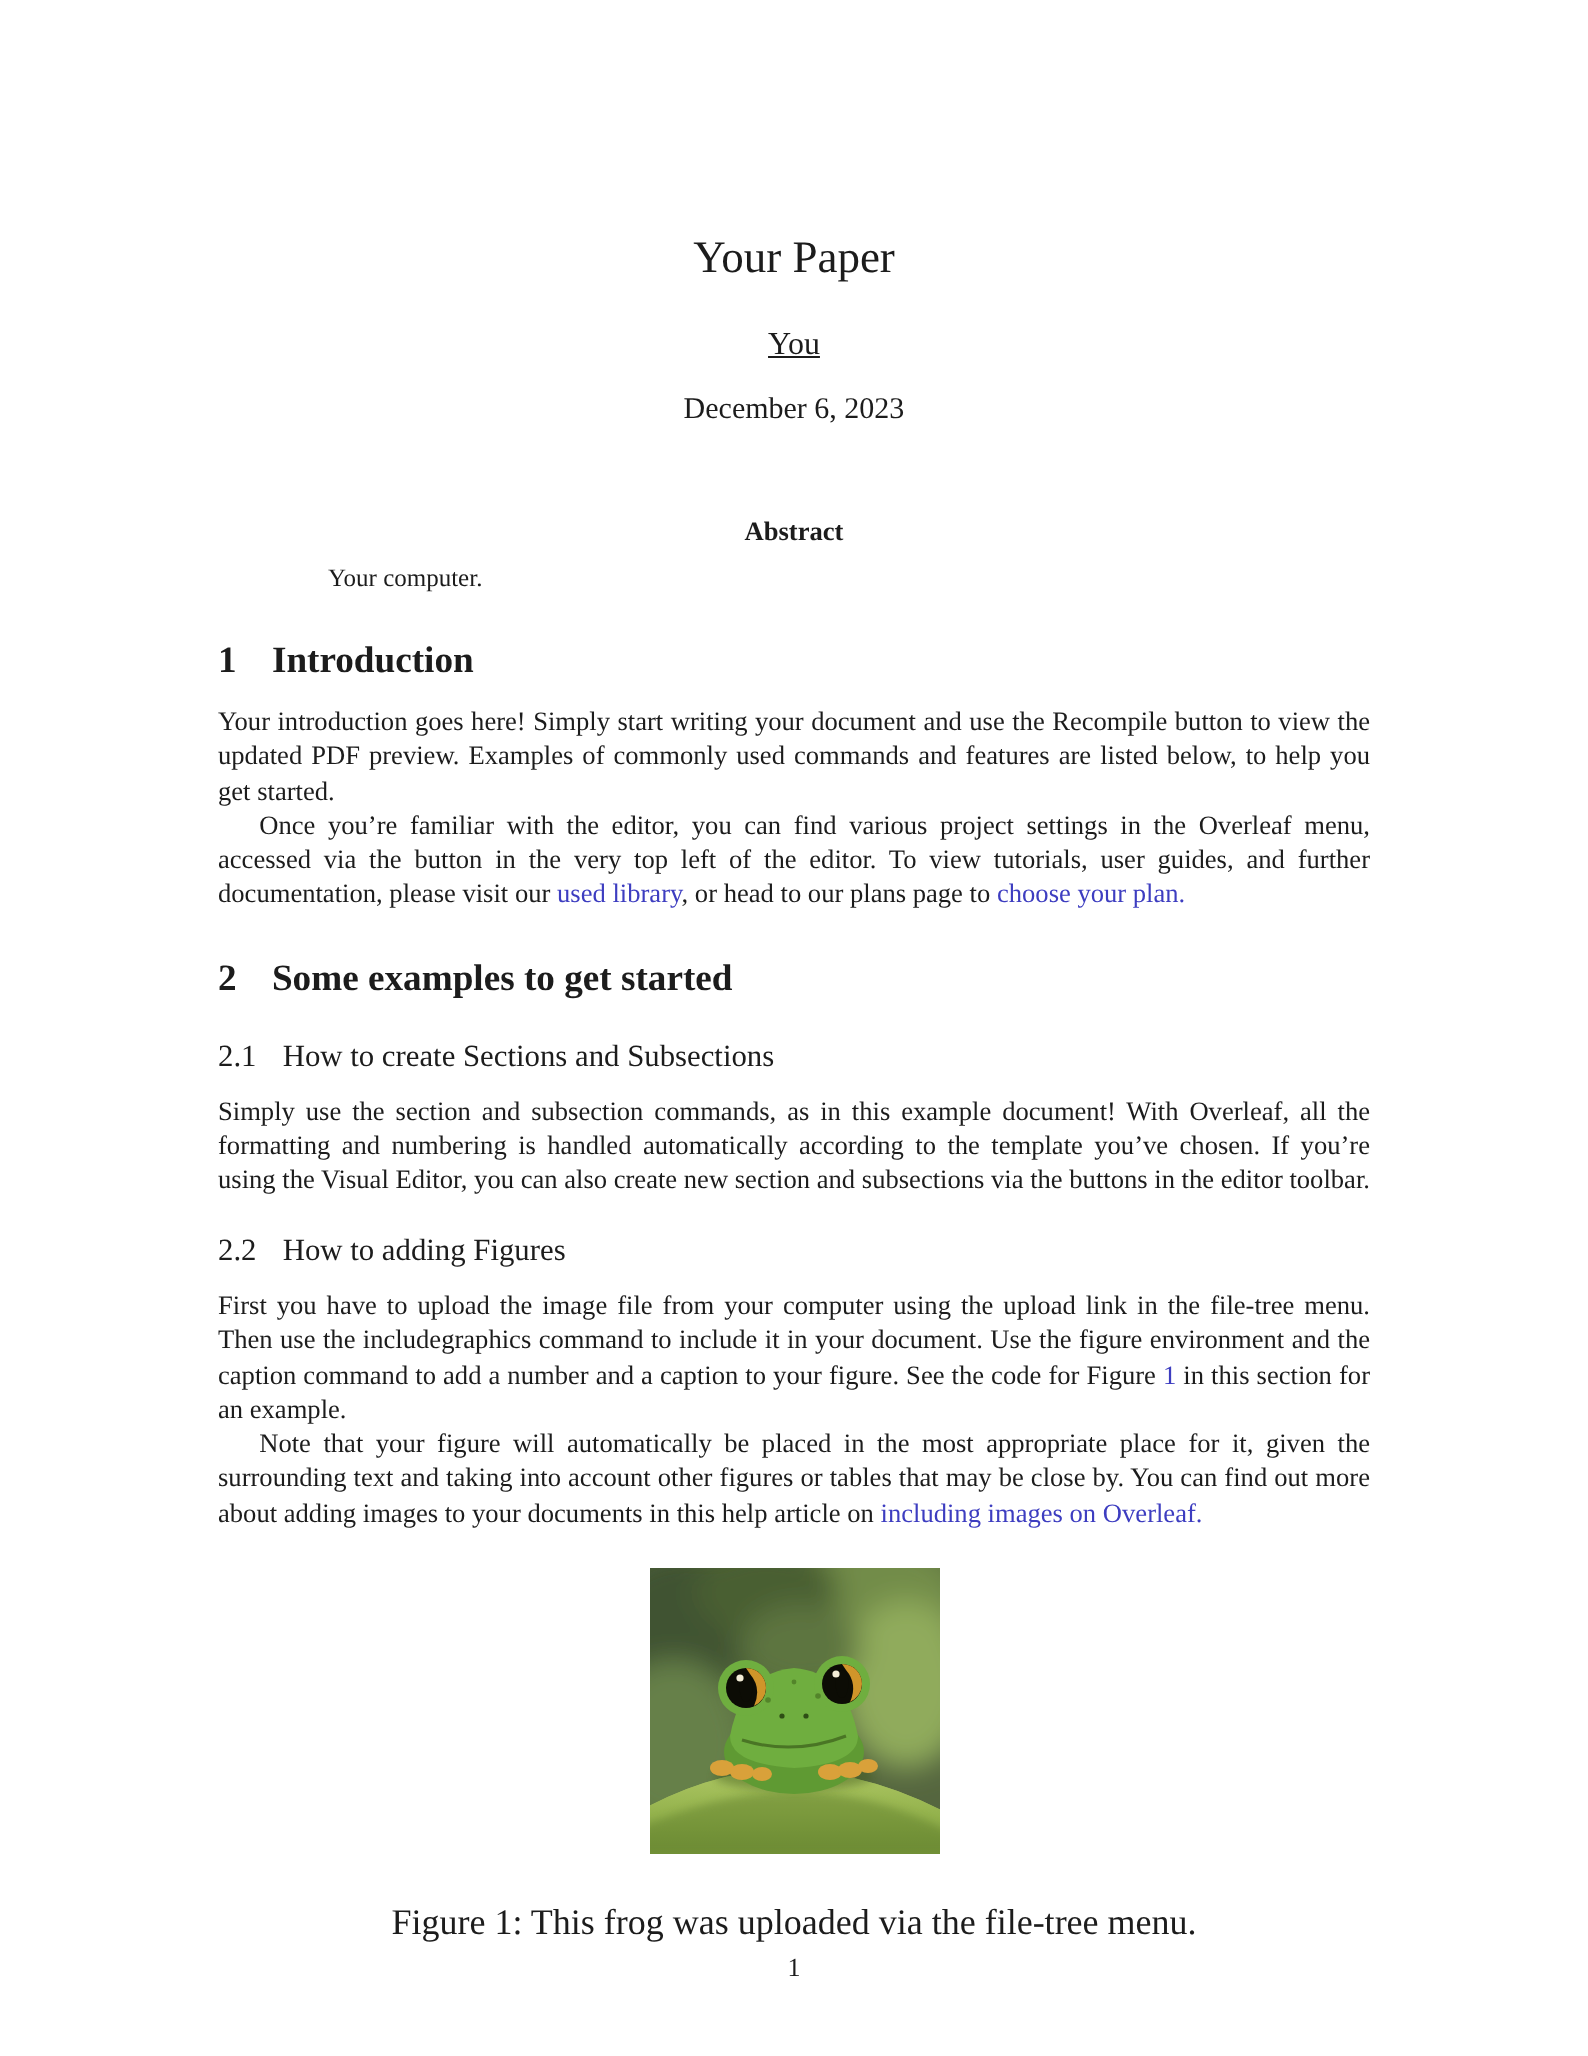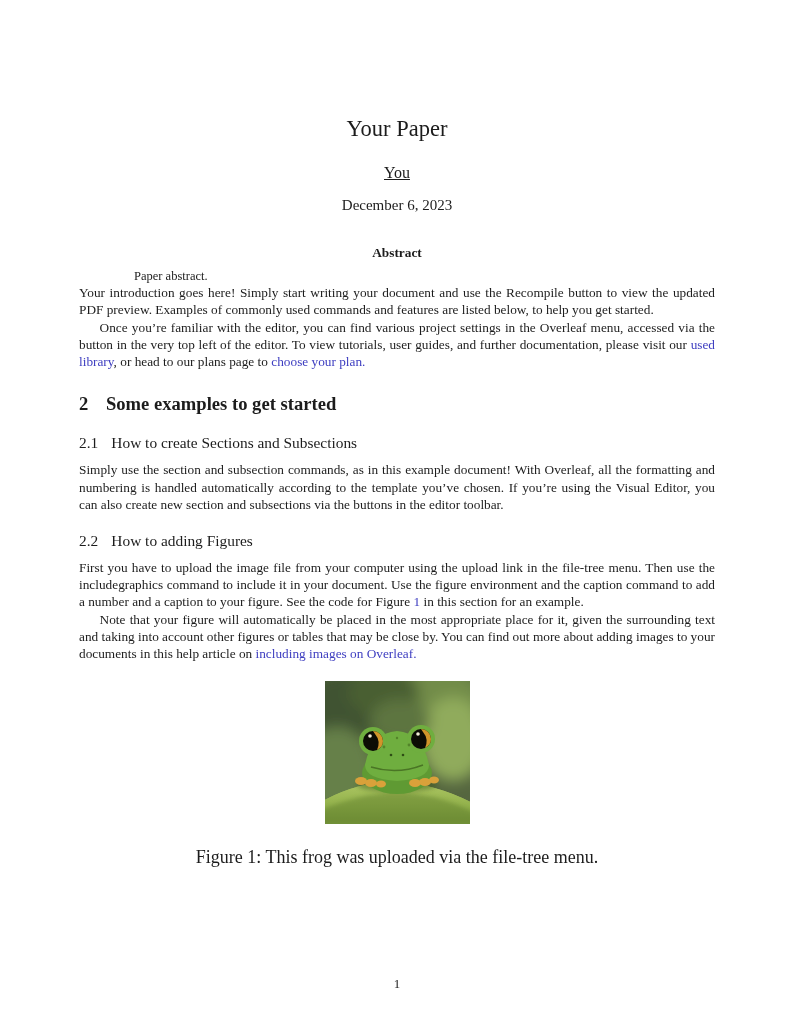--- a/index.html
+++ b/index.html
@@ -6,26 +6,26 @@
     --text-color:#1c1c1c;
     --link-color:#3d3dc0;
     --page-bg:#ffffff;
   }
   html,body{margin:0;padding:0;}
   body{
     width:794px;height:1028px;background:var(--page-bg);
     font-family:"Liberation Serif", serif;color:var(--text-color);
     position:relative;overflow:hidden;
   }
-  .page{padding:0 79px;}
+  .page{padding:0 109px;}
   .titleblock{padding-top:116px;text-align:center;}
   .doc-title{font-size:22.5px;font-weight:400;margin:0;}
   .doc-author{font-size:16px;margin-top:22px;text-decoration:underline;}
   .doc-date{font-size:15px;margin-top:15px;}
-  .abstract{margin-top:31px;}
+  .abstract{margin-top:44px;}
   .abstract-heading{text-align:center;font-weight:bold;font-size:13.3px;}
   .abstract-body{font-size:12.5px;margin:7px 40px 0;text-indent:1.2em;line-height:1.3;}
   h1.sec{font-size:18.6px;margin:23px 0 10px;font-weight:bold;}
   h1.sec .sec-num{margin-right:0.95em;}
   h2.subsec{font-size:15.4px;margin:19px 0 9px;font-weight:normal;}
   h2.subsec .sec-num{margin-right:0.85em;}
   p.body-par{font-size:13.3px;line-height:1.295;margin:0;text-align:justify;}
   p.indent{text-indent:1.55em;}
   a.doclink{color:var(--link-color);text-decoration:none;cursor:pointer;}
   .figure-area{margin-top:19px;text-align:center;}
@@ -39,23 +39,26 @@
 <div class="page">
 
   <div class="titleblock">
     <div class="doc-title">Your Paper</div>
     <div class="doc-author">You</div>
     <div class="doc-date">December 6, 2023</div>
   </div>
 
   <div class="abstract">
     <div class="abstract-heading">Abstract</div>
-    <div class="abstract-body">Paper abstract.</div>
+    <div class="abstract-body">Your computer.</div>
   </div>
 
+  <h1 class="sec">
+    <span class="sec-num">1</span><span>Introduction</span>
+  </h1>
 
   <p class="body-par">Your introduction goes here! Simply start writing your document and use the Recompile button to view the updated PDF preview. Examples of commonly used commands and features are listed below, to help you get started.</p>
 
   <p class="body-par indent"><span>Once you’re familiar with the editor, you can find various project settings in the Overleaf menu, accessed via the button in the very top left of the editor. To view tutorials, user guides, and further documentation, please visit our </span><a class="doclink">used library</a><span>, or head to our plans page to </span><a class="doclink">choose your plan.</a></p>
 
   <h1 class="sec">
     <span class="sec-num">2</span><span>Some examples to get started</span>
   </h1>
 
   <h2 class="subsec">

